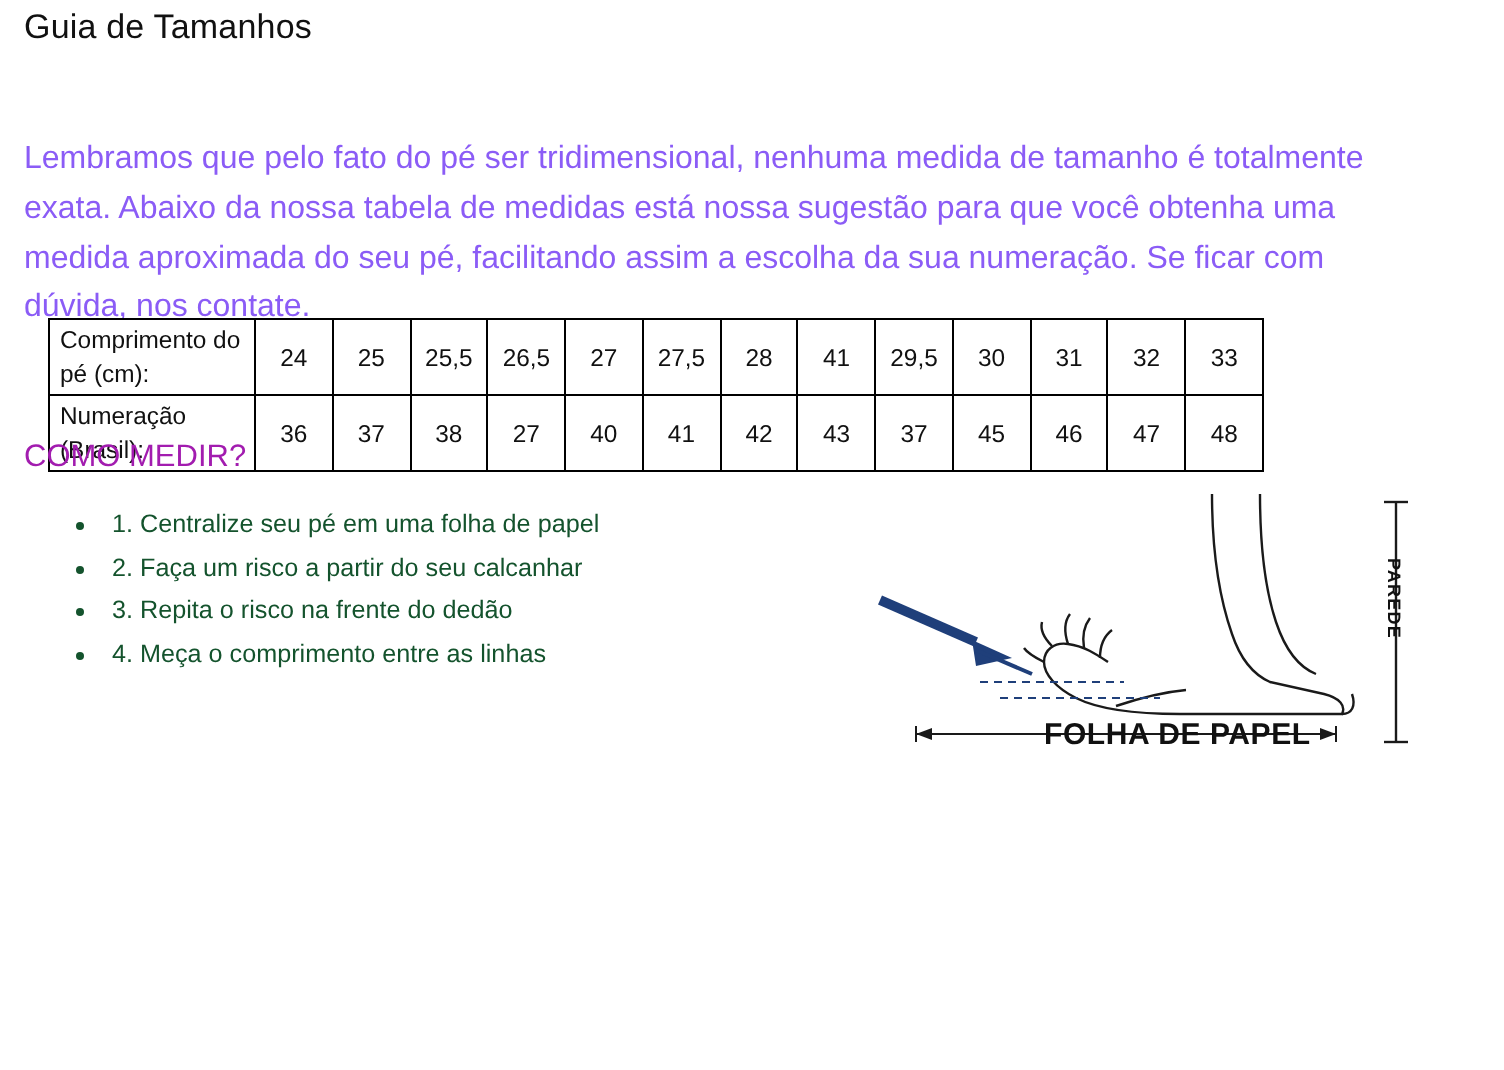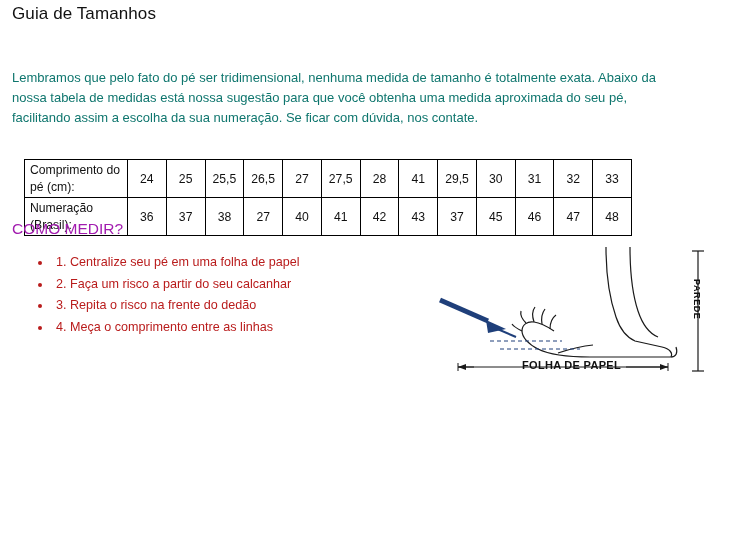--- a/index.html
+++ b/index.html
@@ -34,23 +34,23 @@
     left: 12px;
     top: 47px;
     font-size: 14.5px;
     color: #111111;
   }
   .intro {
     position: absolute;
     left: 12px;
     top: 68px;
     width: 672px;
-    font-size: 13px;
+    font-size: 16px;
     line-height: 1.55;
-    color: #0f766e;
+    color: #8b5cf6;
   }
   
   .size-table {
     position: absolute;
     left: 24px;
     top: 143px;
     border-collapse: collapse;
     width: 608px;
     table-layout: fixed;
     margin-top: 16px;
@@ -79,42 +79,42 @@
     color: #a21caf;
   }
   .steps {
     position: absolute;
     left: 30px;
     top: 252px;
     margin: 0;
     padding: 0 0 0 22px;
     font-size: 12.6px;
     line-height: 1.72;
-    color: #b91c1c;
+    color: #14532d;
   }
   .steps li {
     padding-left: 4px;
   }
   .steps li::marker {
     font-size: 12px;
   }
   
   .figure {
     position: absolute;
     left: 430px;
     top: 245px;
     width: 300px;
     height: 140px;
   }
   .figure svg { display: block; }
   .fig-caption {
     position: absolute;
     left: 92px;
     top: 114px;
-    font-size: 11px;
+    font-size: 15px;
     font-weight: bold;
     letter-spacing: 0.3px;
     color: #111111;
   }
   .wall-label {
     position: absolute;
     left: 262px;
     top: 34px;
     font-size: 9px;
     font-weight: bold;

